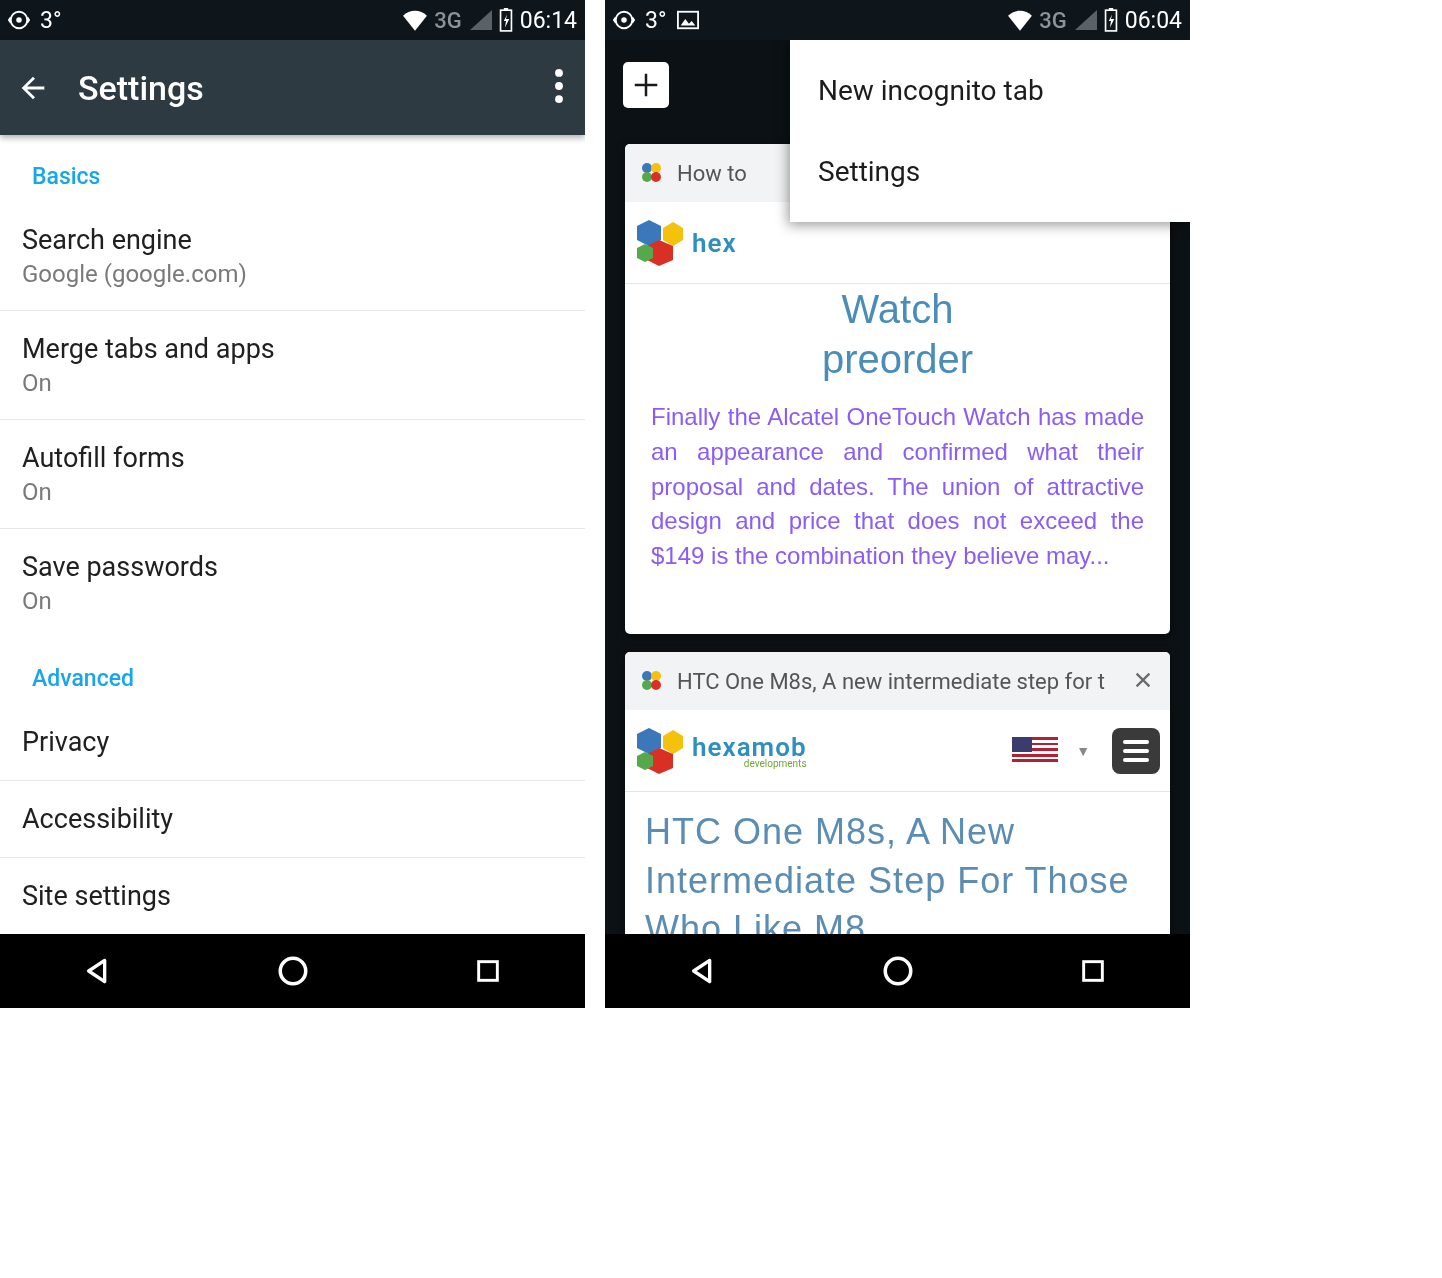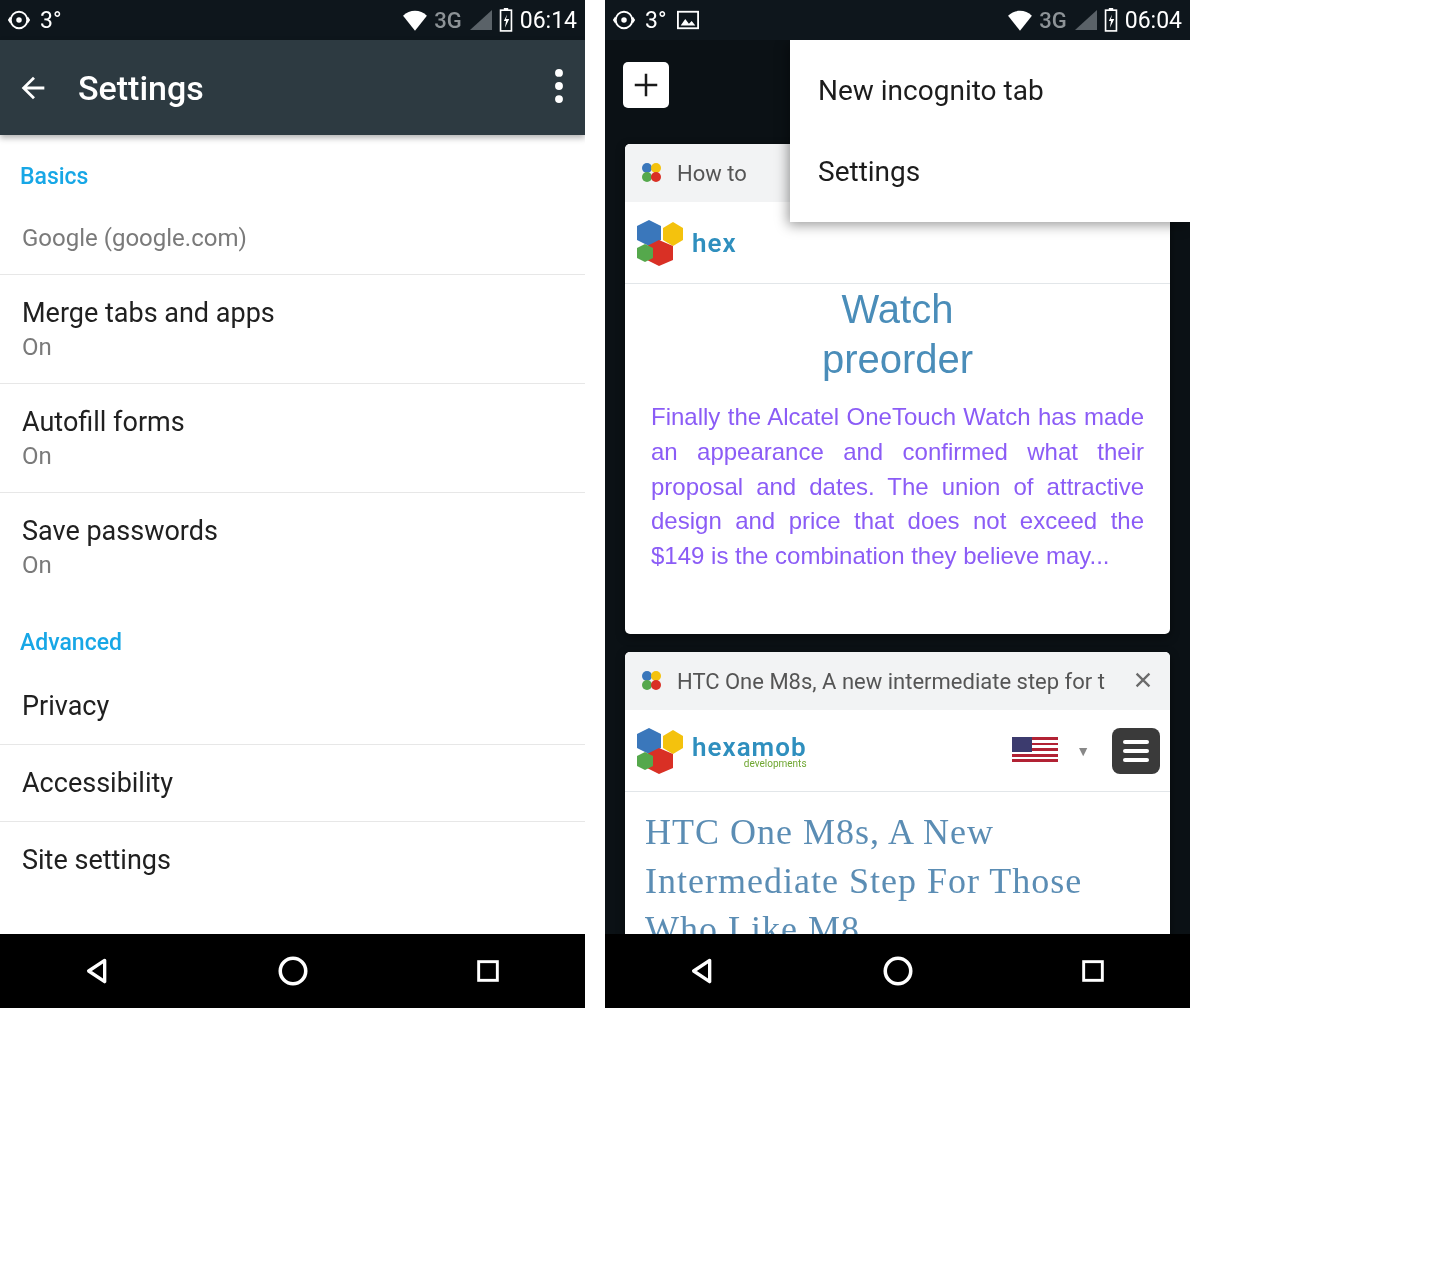--- a/index.html
+++ b/index.html
@@ -47,21 +47,21 @@
     z-index: 2;
   }
   .back-arrow { width: 34px; height: 34px; margin-right: 28px; }
   .app-title { font-size: 34px; font-weight: 500; }
   .more-dots { position: absolute; right: 22px; width: 8px; }
   .content { flex: 1; overflow: hidden; background: #fff; }
   .section-header {
     color: #17a7e6;
     font-size: 23px;
     font-weight: 500;
-    padding: 28px 22px 12px 20px;
+    padding: 28px 22px 12px 32px;
   }
   .list-item {
     padding: 22px 22px 22px 22px;
     border-bottom: 1px solid #e7e7e7;
   }
   .list-item.no-border { border-bottom: none; }
   .li-title { font-size: 27px; color: #202020; margin-bottom: 4px; }
   .li-sub { font-size: 24px; color: #7a7a7a; }
   .li-single .li-title { margin-bottom: 0; }
   .nav-bar {
@@ -188,21 +188,21 @@
     padding: 6px 26px 10px 26px;
     line-height: 1.45;
     text-align: justify;
     font-family: Verdana, sans-serif;
   }
   .article-title2 {
     color: #5b8db4;
     font-size: 36px;
     padding: 16px 20px 0 20px;
     line-height: 1.35;
-    font-family: Liberation Serif, serif;
+    font-family: Liberation Sans, sans-serif;
     letter-spacing: 1px;
   }
 </style>
 </head>
 <body>
 
 <div class="phone phone-left">
   <div class="status-bar">
     <div class="status-left">
       <span class="sync-icon">
@@ -251,20 +251,21 @@
           <circle cx="3" cy="13" r="3" fill="#fff"></circle>
           <circle cx="3" cy="23" r="3" fill="#fff"></circle>
         </svg>
     </span>
   </div>
 
   <div class="content">
     <div class="section-header">Basics</div>
 
     <div class="list-item">
+      <div class="li-title">Search engine</div>
       <div class="li-sub">Google (google.com)</div>
     </div>
     <div class="list-item">
       <div class="li-title">Merge tabs and apps</div>
       <div class="li-sub">On</div>
     </div>
     <div class="list-item">
       <div class="li-title">Autofill forms</div>
       <div class="li-sub">On</div>
     </div>

